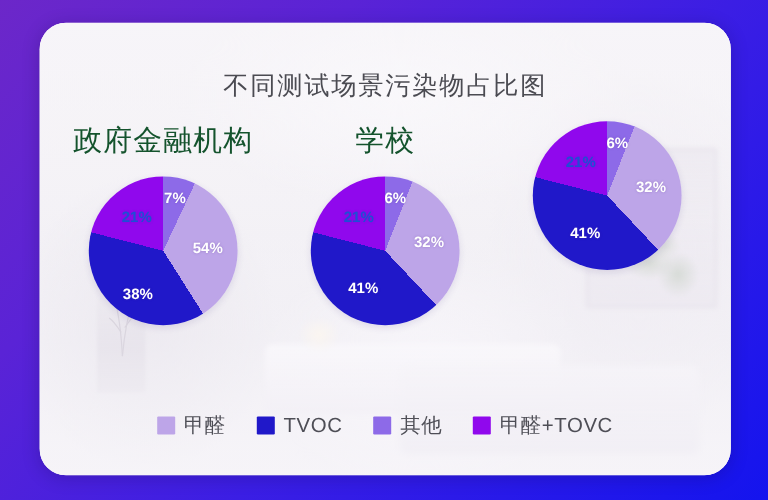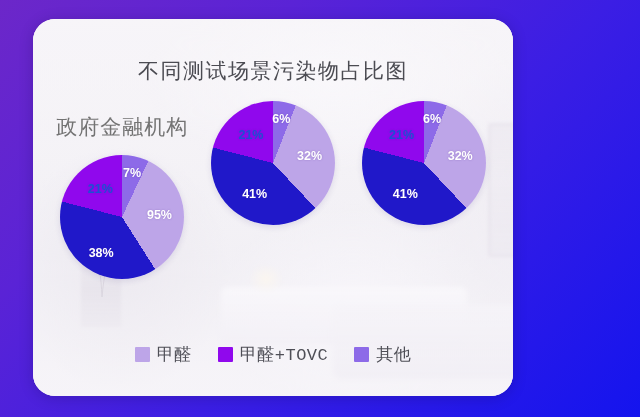--- a/index.html
+++ b/index.html
@@ -17,21 +17,21 @@
     width: 640px;
     height: 417px;
     background: linear-gradient(135deg, #6c27c9 0%, #5a23d6 28%, #3b1ee4 58%, #1414ee 100%);
     overflow: hidden;
   }
   
   #card {
     position: absolute;
     left: 33px;
     top: 19px;
-    width: 480px;
+    width: 576px;
     height: 377px;
     border-radius: 22px;
     overflow: hidden;
     background: #f5f3f6;
     box-shadow: 0 2px 14px rgba(20,10,60,0.22);
   }
   
   .bg-layer {
     position: absolute;
     inset: 0;
@@ -124,26 +124,25 @@
     padding: 0 14px;
     box-sizing: border-box;
   }
   .panel {
     width: 178px;
     display: flex;
     flex-direction: column;
     align-items: center;
   }
   .panel-title {
-    font-size: 21px;
-    color: #737373;
+    font-size: 24px;
+    color: #14532d;
     letter-spacing: 1px;
     margin-bottom: 14px;
     white-space: nowrap;
-    margin-top: 12px;
   }
   .pie-wrap {
     position: relative;
     width: 124px;
     height: 124px;
   }
   .pie {
     width: 124px;
     height: 124px;
     border-radius: 50%;
@@ -163,21 +162,20 @@
   .lbl-d { color: #ffffff; }
 
   
   #legend {
     position: absolute;
     left: 0; right: 0; bottom: 30px;
     display: flex;
     justify-content: center;
     align-items: center;
     gap: 26px;
-    font-family: Liberation Mono, monospace;
   }
   .legend-item {
     display: flex;
     align-items: center;
     gap: 7px;
   }
   .legend-swatch {
     width: 15px;
     height: 15px;
     display: block;
@@ -218,28 +216,29 @@
     <div id="content">
 
       <div id="chart-title">不同测试场景污染物占比图</div>
 
       <div class="panels">
 
         <div class="panel">
           <div class="panel-title">政府金融机构</div>
           <div class="pie-wrap">
             <div class="pie" id="pie0" style="background: conic-gradient(rgb(141, 106, 232) 0deg, rgb(141, 106, 232) 25.2deg, rgb(189, 165, 232) 25.2deg, rgb(189, 165, 232) 147.6deg, rgb(32, 24, 201) 147.6deg, rgb(32, 24, 201) 284.4deg, rgb(144, 8, 237) 284.4deg, rgb(144, 8, 237) 360deg);"></div>
-            <span class="slice-label lbl-a" id="p0l0" style="left: 99.1266px; top: 59.6642px;">95%</span>
+            <span class="slice-label lbl-a" id="p0l0" style="left: 99.1266px; top: 59.6642px;">54%</span>
             <span class="slice-label lbl-b" id="p0l1" style="left: 40.8632px; top: 98px;">38%</span>
             <span class="slice-label lbl-c" id="p0l2" style="left: 39.9599px; top: 33.586px;">21%</span>
             <span class="slice-label lbl-d" id="p0l3" style="left: 71.7379px; top: 18.4351px;">7%</span>
           </div>
         </div>
 
         <div class="panel">
+          <div class="panel-title">学校</div>
           <div class="pie-wrap">
             <div class="pie" id="pie1" style="background: conic-gradient(rgb(141, 106, 232) 0deg, rgb(141, 106, 232) 21.6deg, rgb(189, 165, 232) 21.6deg, rgb(189, 165, 232) 136.8deg, rgb(32, 24, 201) 136.8deg, rgb(32, 24, 201) 284.4deg, rgb(144, 8, 237) 284.4deg, rgb(144, 8, 237) 360deg);"></div>
             <span class="slice-label lbl-a" id="p1l0" style="left: 98.5411px; top: 55.0294px;">32%</span>
             <span class="slice-label lbl-b" id="p1l1" style="left: 43.6949px; top: 92.9523px;">41%</span>
             <span class="slice-label lbl-c" id="p1l2" style="left: 39.9599px; top: 33.586px;">21%</span>
             <span class="slice-label lbl-d" id="p1l3" style="left: 70.3647px; top: 18.1507px;">6%</span>
           </div>
         </div>
 
         <div class="panel">
@@ -253,24 +252,28 @@
         </div>
 
       </div>
 
       <div id="legend">
         <div class="legend-item">
           <span class="legend-swatch" id="sw0" style="background: rgb(189, 165, 232);"></span>
           <span class="legend-label">甲醛</span>
         </div>
         <div class="legend-item">
+          <span class="legend-swatch" id="sw1" style="background: rgb(32, 24, 201);"></span>
+          <span class="legend-label">TVOC</span>
+        </div>
+        <div class="legend-item">
+          <span class="legend-swatch" id="sw3" style="background: rgb(141, 106, 232);"></span>
+          <span class="legend-label">其他</span>
+        </div>
+        <div class="legend-item">
           <span class="legend-swatch" id="sw2" style="background: rgb(144, 8, 237);"></span>
           <span class="legend-label">甲醛+TOVC</span>
-        </div>
-        <div class="legend-item">
-          <span class="legend-swatch" id="sw3" style="background: rgb(141, 106, 232);"></span>
-          <span class="legend-label">其他</span>
         </div>
       </div>
 
     </div>
   </div>
 </div>
 
 </body></html>

